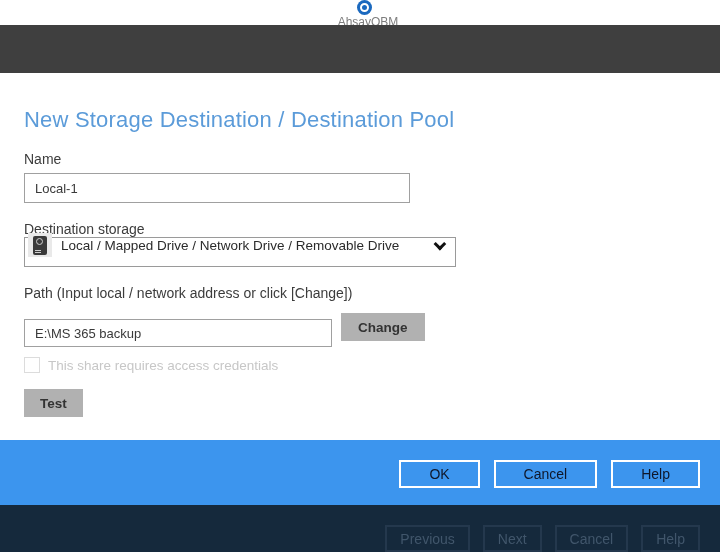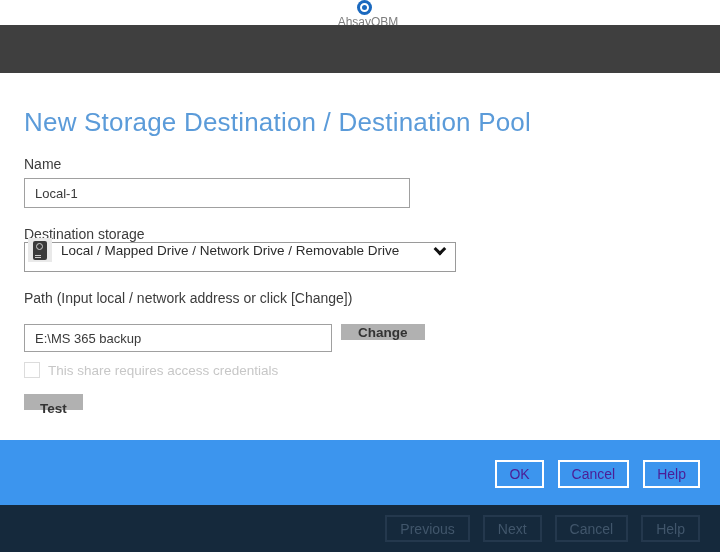--- a/index.html
+++ b/index.html
@@ -32,21 +32,21 @@
   .tb-btn.close { font-size:13px; }
 
   
   .header-bar {
     position:absolute; top:25px; left:0; right:0; height:48px; background:#3f3f3f;
   }
 
   
   .content { position:absolute; top:73px; left:0; right:0; bottom:112px; background:#fff; padding:0 24px; }
   .page-title {
-    margin-top:34px; font-size:26px; font-weight:300; color:#5b9bd9; letter-spacing:0.2px;
+    margin-top:34px; font-size:22px; font-weight:300; color:#5b9bd9; letter-spacing:0.2px;
   }
   .field-label { margin-top:18px; font-size:14px; color:#3c3c3c; }
   .text-input {
     display:block; margin-top:6px; width:386px; height:30px;
     border:1px solid #a0a0a0; background:#fff; font-size:13px; color:#3a3a3a;
     padding:0 10px; font-family:inherit; outline:none;
   }
 
   .select-box {
     margin-top:0; width:432px; height:30px; border:1px solid #9a9a9a;
@@ -70,48 +70,48 @@
   .select-text { margin-left:9px; font-size:13.5px; color:#2b2b2b; }
   .chevron-down {
     margin-left:auto; width:9px; height:9px;
     border-right:3px solid #111; border-bottom:3px solid #111;
     transform:rotate(45deg) translateY(-2px);
   }
 
   .path-row { display:flex; align-items:center; margin-top:6px; }
   .path-input { margin-top:12px; width:308px; height:28px; }
   .btn-gray {
-    height:16px; background:#b1b1b1; border:none; color:#333;
+    height:28px; background:#b1b1b1; border:none; color:#333;
     font-size:13.5px; font-weight:600; font-family:inherit; padding:0 17px; margin-left:9px;
     cursor:default;
   }
   .btn-test { margin-left:0; margin-top:16px; padding:7px 16px; font-weight:700; }
 
   .checkbox-row { display:flex; align-items:flex-end; margin-top:10px; }
   .checkbox {
     width:16px; height:16px; border:1px solid #dcdcdc; background:#fff; flex:0 0 auto;
   }
   .checkbox-label { margin-left:8px; font-size:13.5px; color:#c7c7c7; }
 
   
   .footer-blue {
     position:absolute; left:0; right:0; top:440px; height:65px; background:#3c95ee;
     display:flex; justify-content:flex-end; align-items:flex-start;
     padding:20px 20px 0 0; gap:14px;
   }
   .btn-blue {
-    height:28px; background:transparent; border:2px solid #ffffff; color:#4c1d95;
-    font-size:14px; font-family:inherit; padding:0 12px; min-width:40px; cursor:default;
+    height:28px; background:transparent; border:2px solid #ffffff; color:#0f172a;
+    font-size:14px; font-family:inherit; padding:0 28px; min-width:40px; cursor:default;
   }
 
   
   .footer-navy {
     position:absolute; left:0; right:0; top:505px; height:47px; background:#15293c;
     display:flex; justify-content:flex-end; align-items:flex-start;
-    padding:10px 20px 0 0; gap:13px;
+    padding:20px 20px 0 0; gap:13px;
   }
   .btn-navy {
     height:27px; background:transparent; border:2px solid #24384d; color:#41566b;
     font-size:14px; font-family:inherit; padding:0 13px; min-width:46px; cursor:default;
   }
 </style>
 </head>
 <body>
 
 <div class="window">

